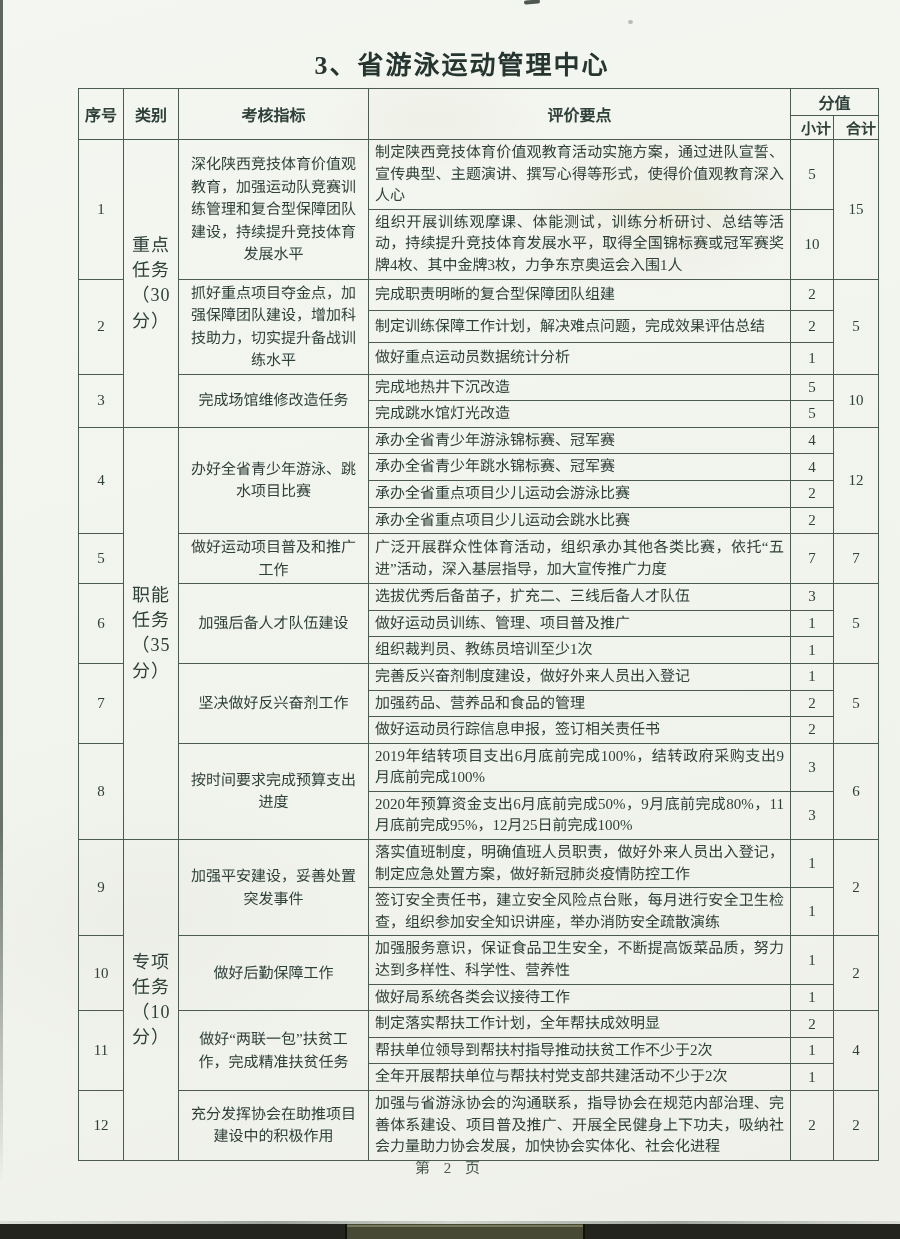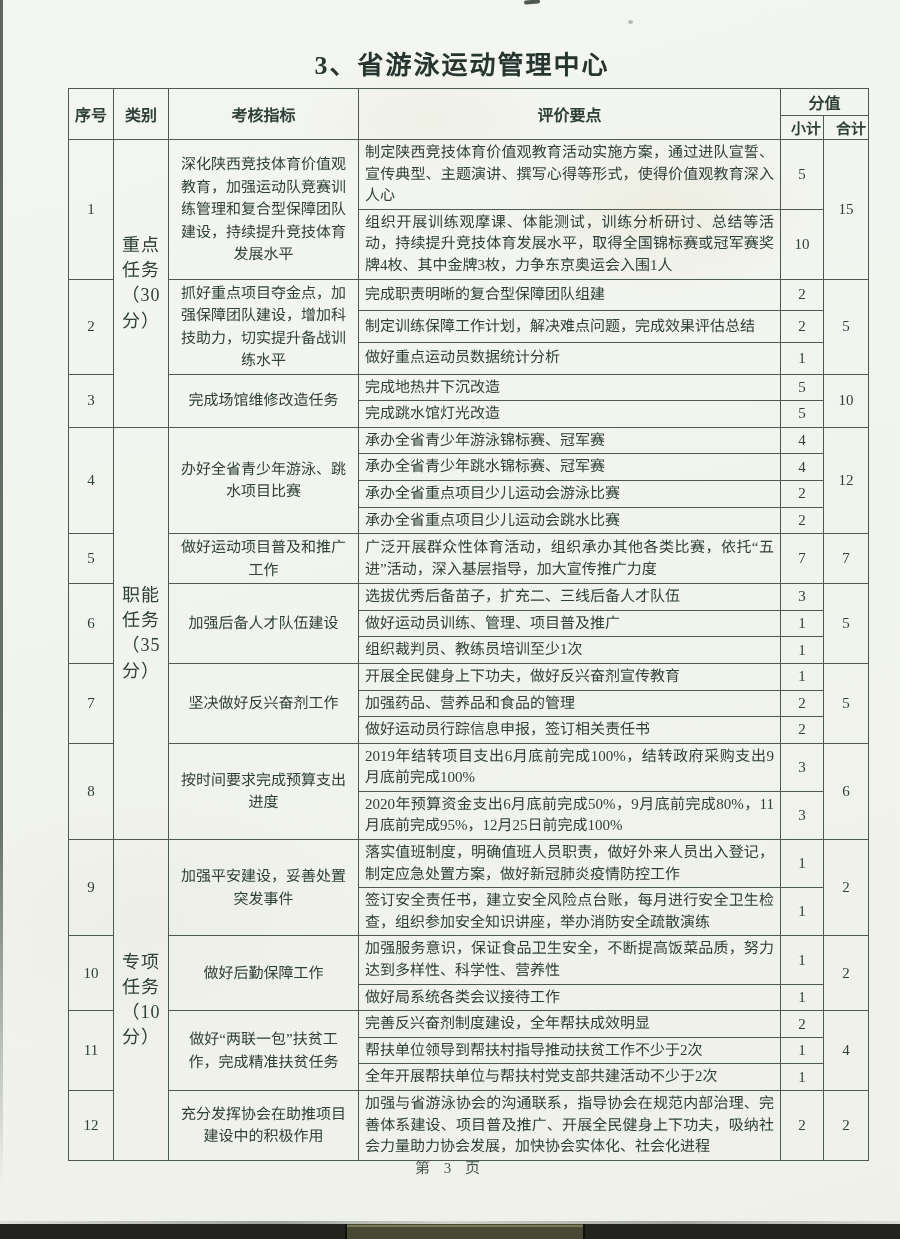--- a/index.html
+++ b/index.html
@@ -50,21 +50,21 @@
     content:""; position:absolute; left:0; right:0; top:1px; height:2px; background:#8b8f68; opacity:.7;
   }
 
   .title {
     position:absolute; top:44px; left:0; width:100%;
     text-align:center; font-size:26px; font-weight:bold;
     letter-spacing:2px; color:#26352f;padding-left:24px;
   }
 
   table.assessment {
-    position:absolute; left:68px; top:88px; width:800px;
+    position:absolute; left:78px; top:88px; width:800px;
     border-collapse:collapse; table-layout:fixed;
   }
   table.assessment th, table.assessment td {
     border:1.6px solid #4d5a52;
     vertical-align:middle;
     color:#2f403a;
   }
   thead th { font-weight:bold; font-size:16px; text-align:center; padding:1px 2px; }
   thead tr.h1 { height:24px; }
   thead tr.h2 { height:24px; }
@@ -198,21 +198,21 @@
         <td class="c-sc">1</td>
       </tr>
       <tr>
         <td class="c-pt">组织裁判员、教练员培训至少1次</td>
         <td class="c-sc">1</td>
       </tr>
 
       <tr>
         <td class="c-no" rowspan="3">7</td>
         <td class="c-ind" rowspan="3">坚决做好反兴奋剂工作</td>
-        <td class="c-pt">开展全民健身上下功夫，做好反兴奋剂宣传教育</td>
+        <td class="c-pt">完善反兴奋剂制度建设，做好外来人员出入登记</td>
         <td class="c-sc">1</td>
         <td class="c-tot" rowspan="3">5</td>
       </tr>
       <tr>
         <td class="c-pt">加强药品、营养品和食品的管理</td>
         <td class="c-sc">2</td>
       </tr>
       <tr>
         <td class="c-pt">做好运动员行踪信息申报，签订相关责任书</td>
         <td class="c-sc">2</td>
@@ -251,21 +251,21 @@
         <td class="c-tot" rowspan="2">2</td>
       </tr>
       <tr>
         <td class="c-pt">做好局系统各类会议接待工作</td>
         <td class="c-sc">1</td>
       </tr>
 
       <tr>
         <td class="c-no" rowspan="3">11</td>
         <td class="c-ind" rowspan="3">做好“两联一包”扶贫工作，完成精准扶贫任务</td>
-        <td class="c-pt">完善反兴奋剂制度建设，全年帮扶成效明显</td>
+        <td class="c-pt">制定落实帮扶工作计划，全年帮扶成效明显</td>
         <td class="c-sc">2</td>
         <td class="c-tot" rowspan="3">4</td>
       </tr>
       <tr>
         <td class="c-pt">帮扶单位领导到帮扶村指导推动扶贫工作不少于2次</td>
         <td class="c-sc">1</td>
       </tr>
       <tr>
         <td class="c-pt">全年开展帮扶单位与帮扶村党支部共建活动不少于2次</td>
         <td class="c-sc">1</td>
@@ -274,20 +274,20 @@
       <tr>
         <td class="c-no">12</td>
         <td class="c-ind">充分发挥协会在助推项目建设中的积极作用</td>
         <td class="c-pt">加强与省游泳协会的沟通联系，指导协会在规范内部治理、完善体系建设、项目普及推广、开展全民健身上下功夫，吸纳社会力量助力协会发展，加快协会实体化、社会化进程</td>
         <td class="c-sc">2</td>
         <td class="c-tot">2</td>
       </tr>
     </tbody>
   </table>
 
-  <div class="footer">第 3 页</div>
+  <div class="footer">第 2 页</div>
 
   <div class="scan-bottom-shadow"></div>
   <div class="scan-bottom-strip">
     <div class="mid"></div>
   </div>
 
 </div>
 
 </body></html>

